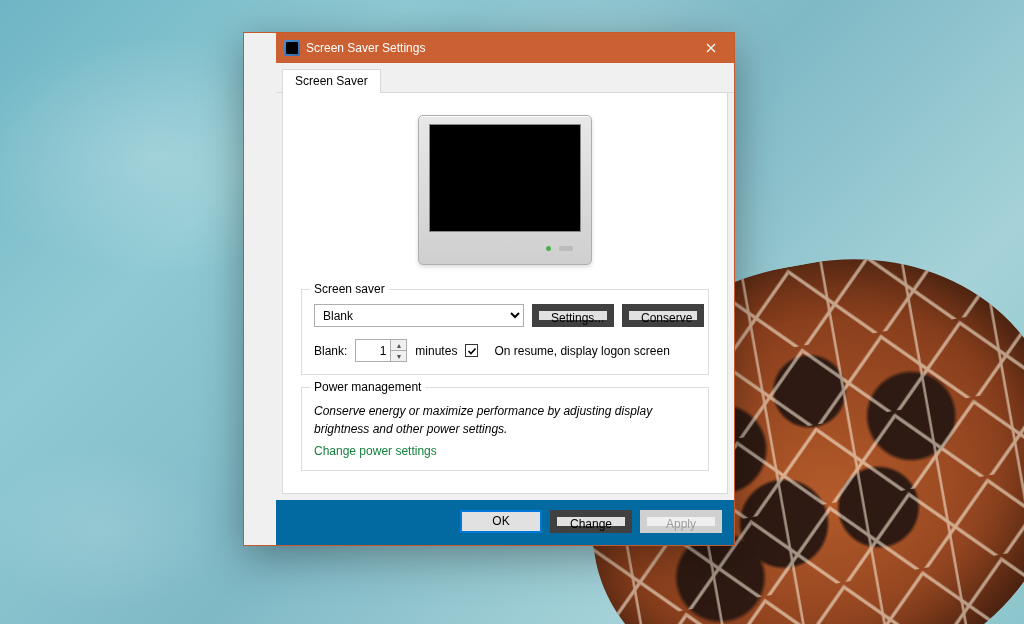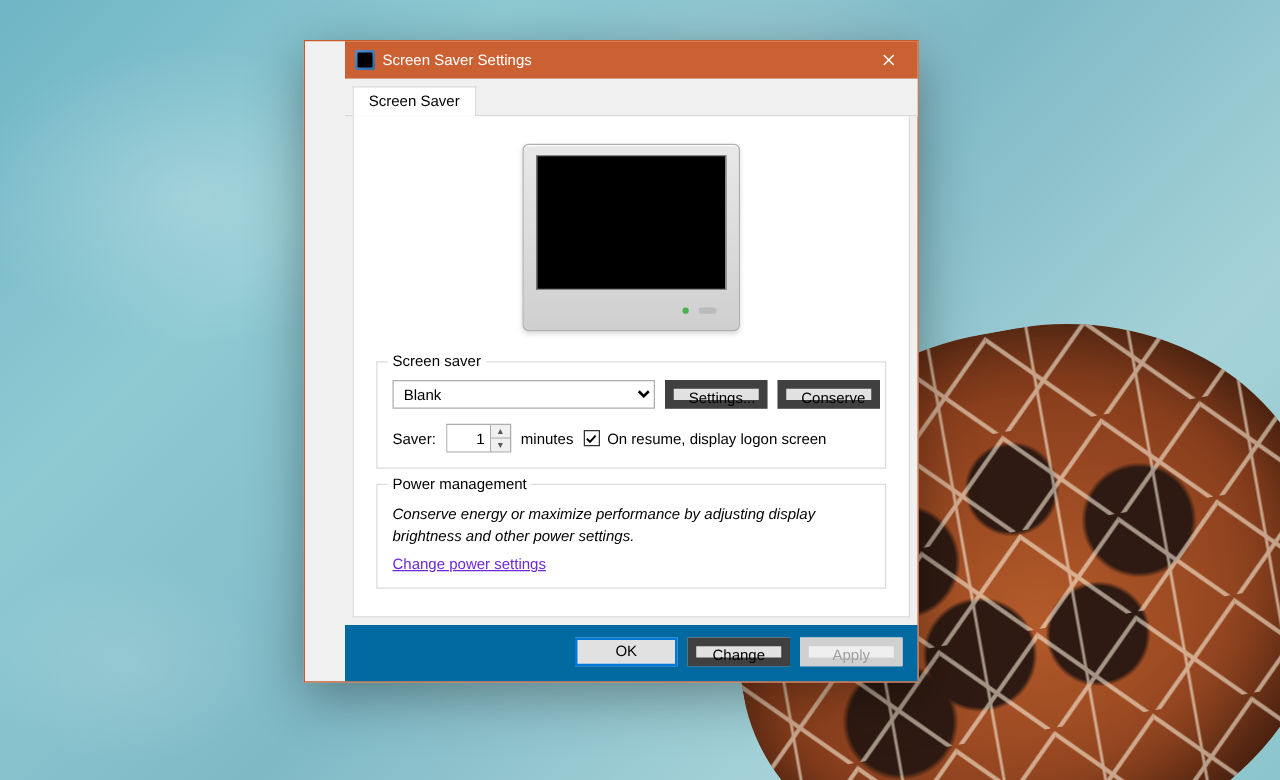--- a/index.html
+++ b/index.html
@@ -127,26 +127,26 @@
   .wbtn.primary{border:2px solid #0078d7;background:#e1e1e1;line-height:19px;}
 
   .spin{
     display:inline-flex;border:1px solid #adadad;height:23px;background:#fff;
   }
   .spin input{width:34px;border:none;text-align:right;padding:0 4px;font:inherit;outline:none;}
   .spin .arrows{display:flex;flex-direction:column;border-left:1px solid #adadad;}
   .spin .arrows span{width:15px;flex:1;display:flex;align-items:center;justify-content:center;font-size:7px;color:#555;cursor:pointer;background:#f0f0f0;}
   .spin .arrows span:first-child{border-bottom:1px solid #adadad;}
 
-  label.ck{display:inline-flex;align-items:center;gap:6px;cursor:pointer;}
+  label.ck{display:inline-flex;align-items:center;gap:16px;cursor:pointer;}
   .ckbox{width:13px;height:13px;border:1px solid #333;display:inline-flex;align-items:center;justify-content:center;background:#fff;}
   .ckbox svg{width:10px;height:10px;stroke:#000;stroke-width:1.6;fill:none;}
 
   .desc{color:#000;line-height:1.5;margin-bottom:6px;font-style:italic;}
-  a.link{color:#6d28d9;text-decoration:underline;cursor:pointer;}
+  a.link{color:#15803d;cursor:pointer;}
 
   .footer{
     display:flex;justify-content:flex-end;gap:8px;
     padding:10px 12px 12px;background:#0369a1;
   }
 </style>
 </head>
 <body>
 
 <div class="bg-ripple"></div>
@@ -187,21 +187,21 @@
 
       <div class="row">
         <select class="combo">
           <option>Blank</option>
         </select>
         <button class="wbtn">Settings...</button>
         <button class="wbtn">Conserve</button>
       </div>
 
       <div class="row">
-        <span>Saver:</span>
+        <span>Blank:</span>
         <span class="spin">
           <input type="text" value="1" style="">
           <span class="arrows">
             <span>▲</span>
             <span>▼</span>
           </span>
         </span>
         <span>minutes</span>
         <label class="ck">
           <span class="ckbox">

